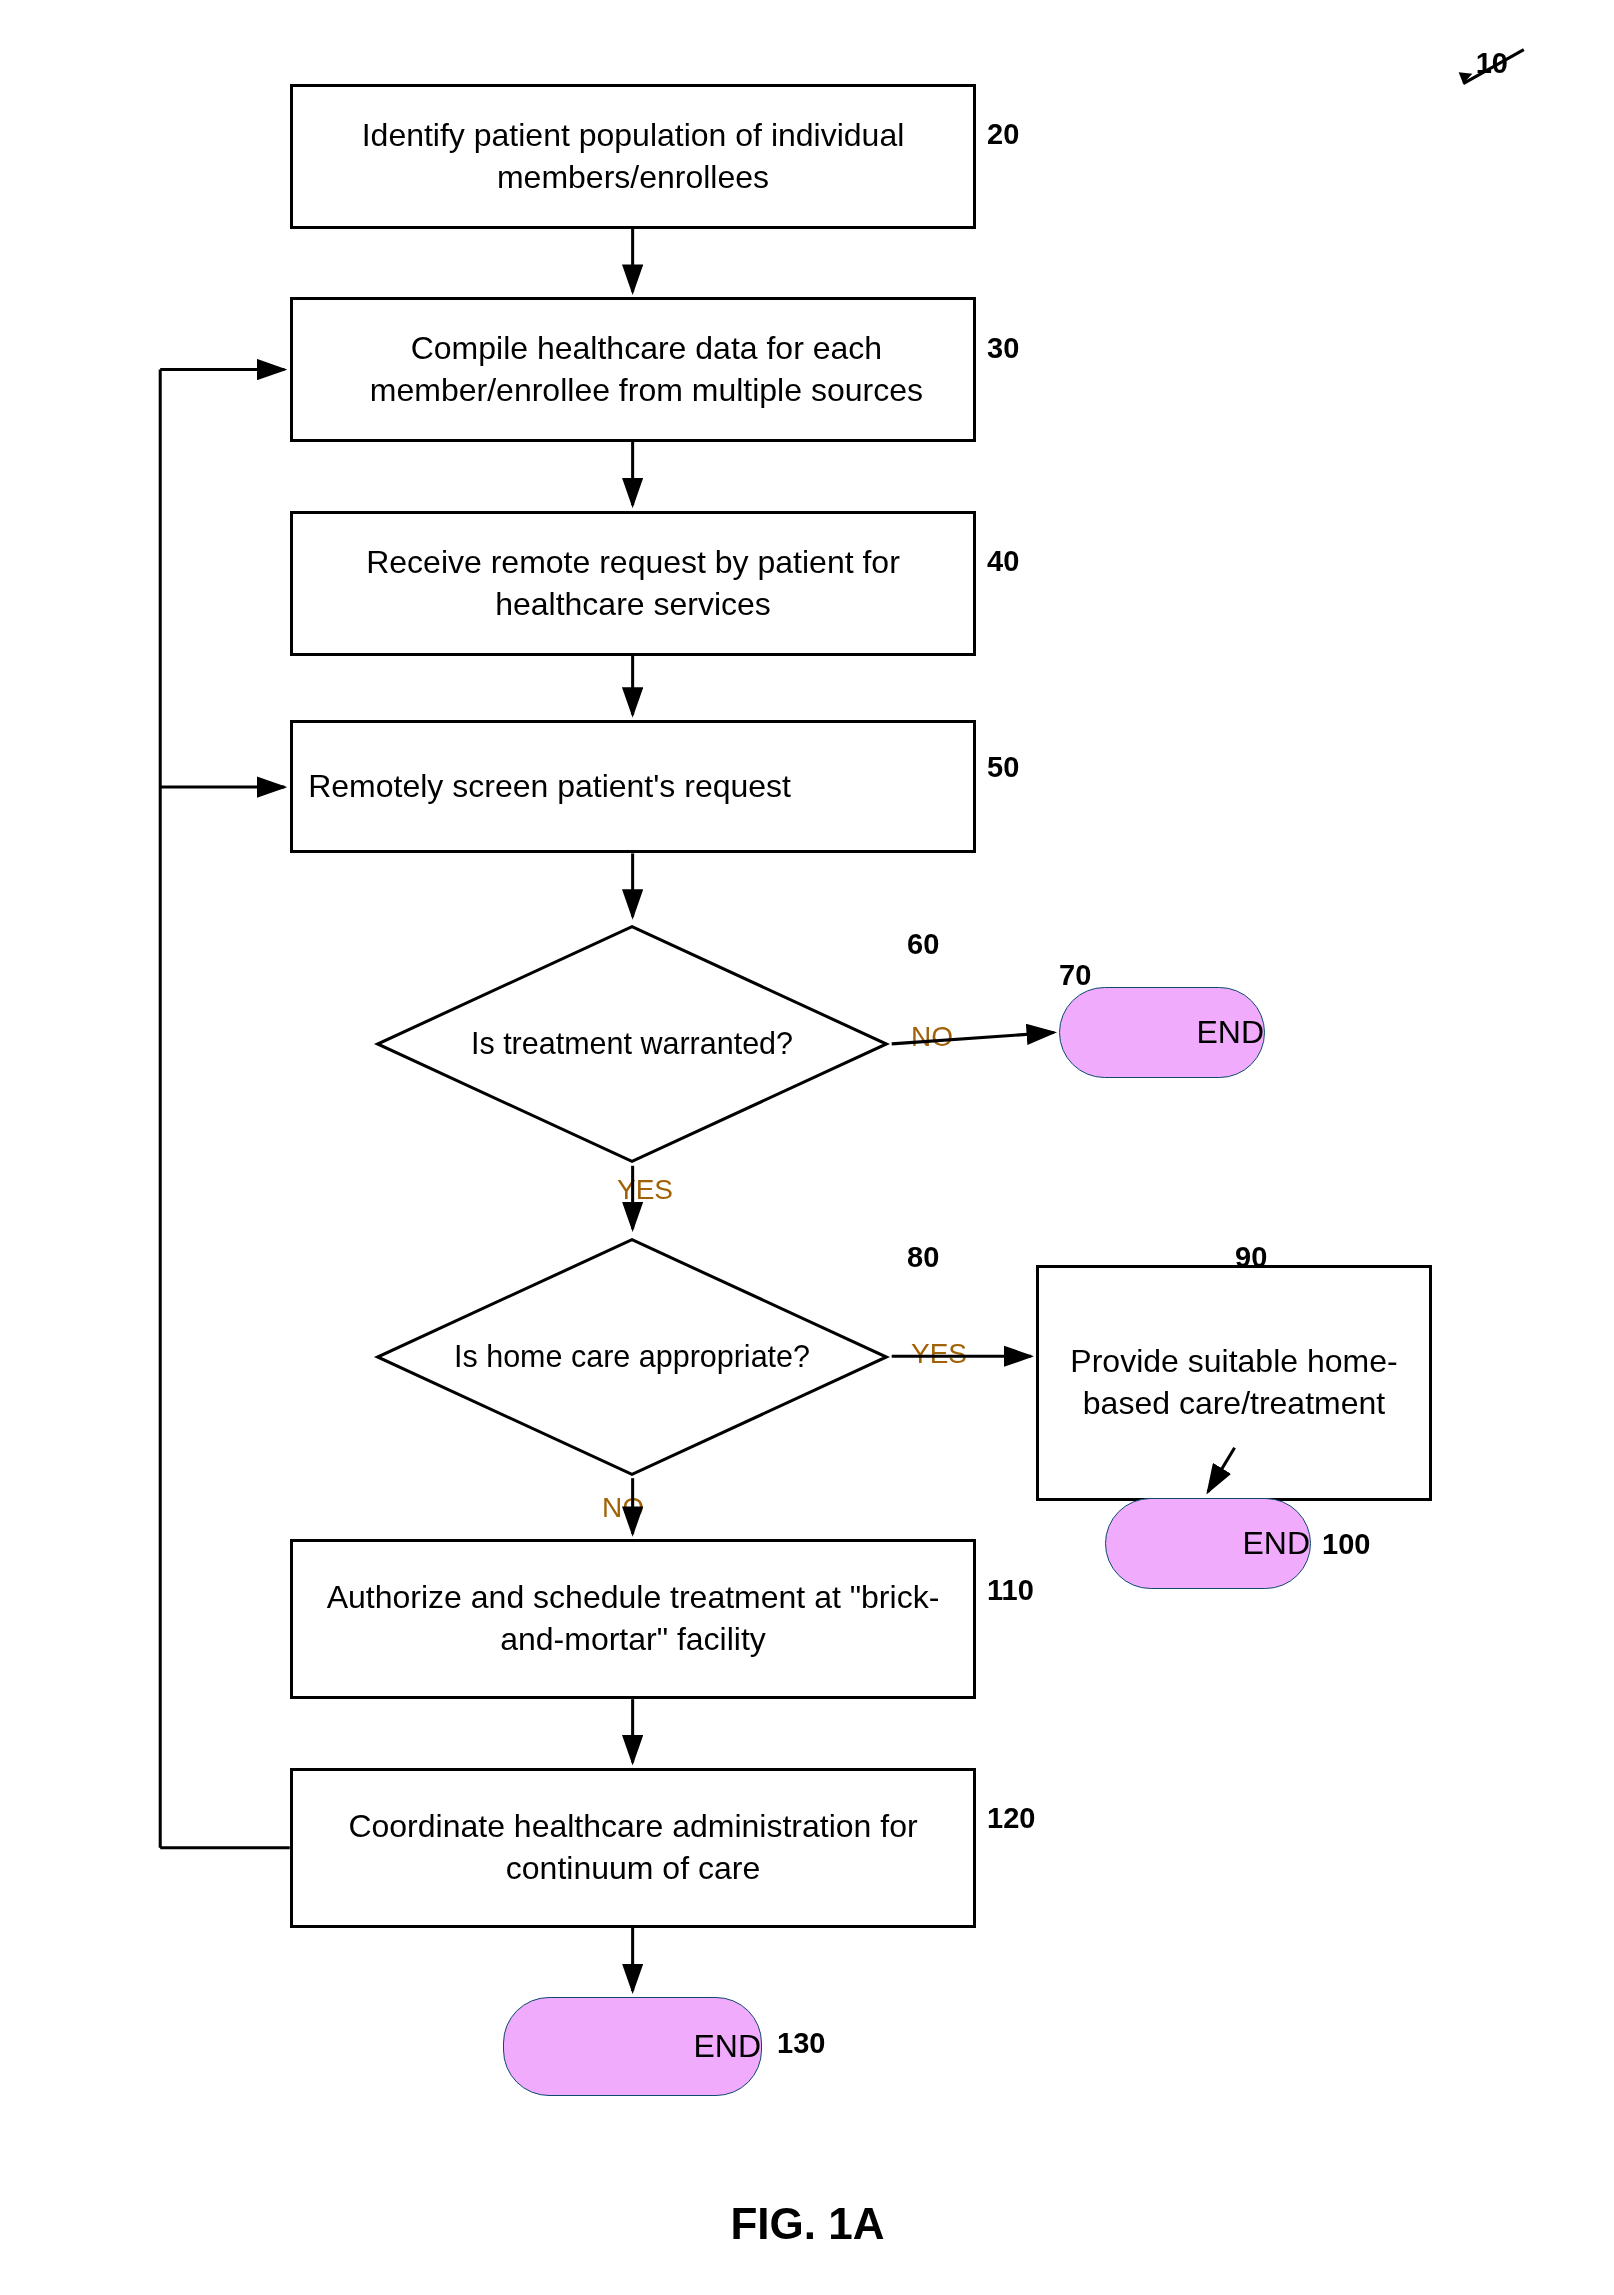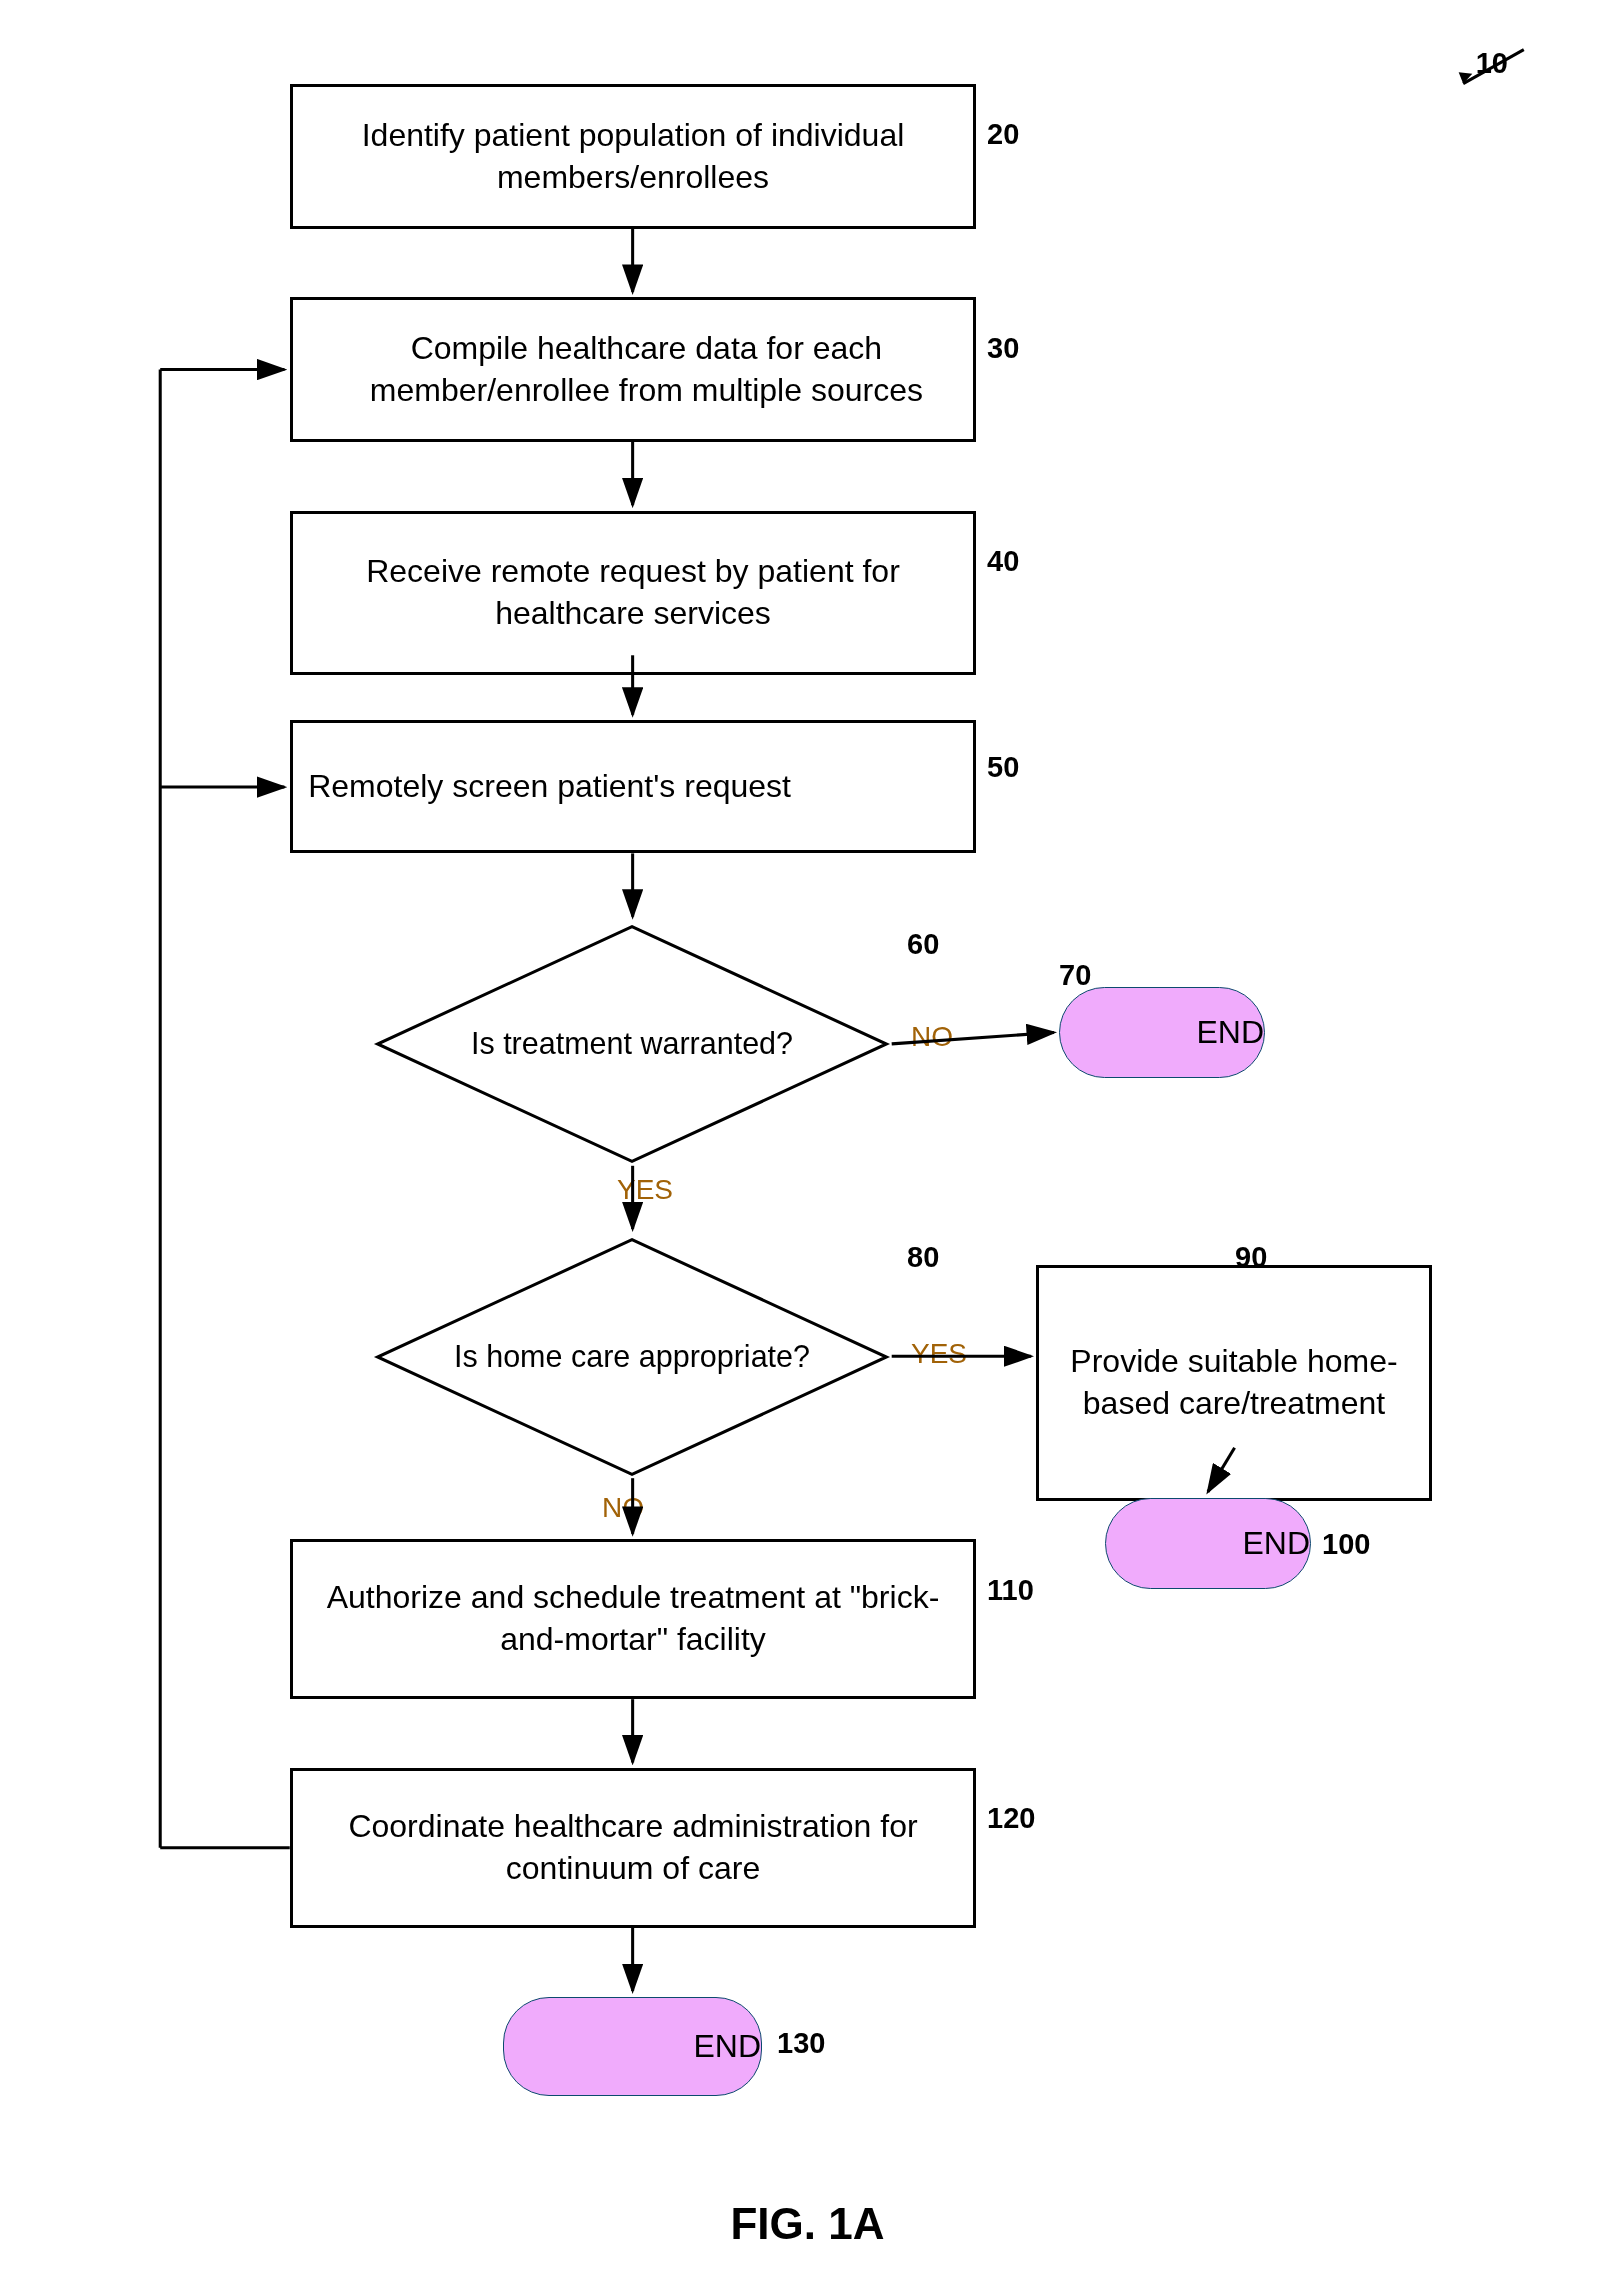--- a/index.html
+++ b/index.html
@@ -114,21 +114,21 @@
   <div class="flow-box" style="left:290px; top:84px; width:686px; height:145px;">
     <span>Identify patient population of individual members/enrollees</span>
   </div>
   <div class="label" style="top:118px; left:987px;">20</div>
 
   <div class="flow-box" style="left:290px; top:297px; width:686px; height:145px;padding-left:42px;">
     <span>Compile healthcare data for each member/enrollee from multiple sources</span>
   </div>
   <div class="label" style="top:332px; left:987px;">30</div>
 
-  <div class="flow-box" style="left:290px; top:511px; width:686px; height:164px;">
+  <div class="flow-box" style="left:290px; top:511px; width:686px; height:145px;">
     <span>Receive remote request by patient for healthcare services</span>
   </div>
   <div class="label" style="top:545px; left:987px;">40</div>
 
   <div class="flow-box" style="left:290px; top:720px; width:686px; height:133px;">
     <span>Remotely screen patient's request</span>
   </div>
   <div class="label" style="top:751px; left:987px;">50</div>
 
   <div class="flow-diamond" style="left:373px; top:922px; width:518px; height:244px;">

